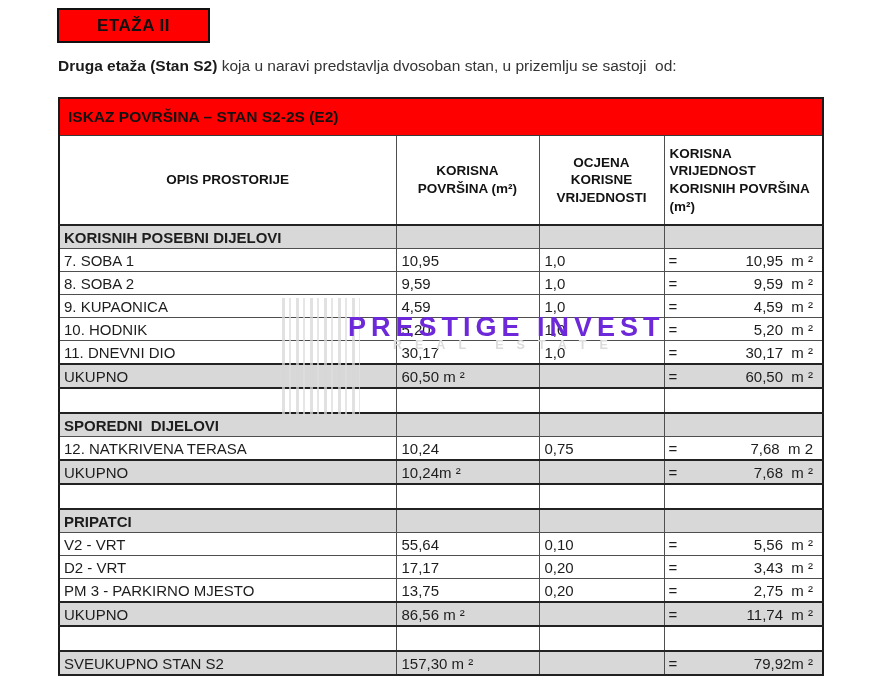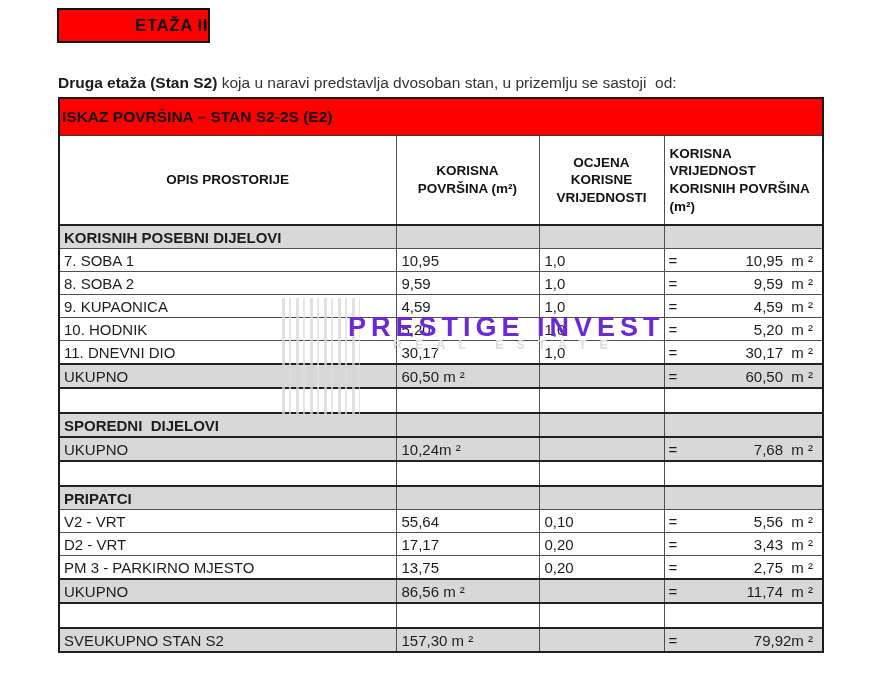--- a/index.html
+++ b/index.html
@@ -3,40 +3,40 @@
 <meta charset="utf-8">
 <style>
   html,body{margin:0;padding:0;background:#ffffff;}
   .page{
     position:relative;width:873px;height:690px;background:#ffffff;overflow:hidden;
     font-family:"Liberation Sans",sans-serif;color:#1d1d1d;
   }
   .badge{
     position:absolute;left:57px;top:8px;width:149px;height:31px;
     background:#fe0000;border:2px solid #111111;
-    display:flex;align-items:center;justify-content:flex-end;
+    display:flex;align-items:center;justify-content:center;
     font-weight:bold;font-size:17px;letter-spacing:.5px;color:#121212;
   }
   .intro{
-    position:absolute;left:58px;top:74px;width:790px;margin:0;
+    position:absolute;left:58px;top:57px;width:790px;margin:0;
     font-size:15.5px;color:#343434;white-space:pre-wrap;
   }
   .intro b{color:#1b1b1b;}
   table.area-table{
     position:absolute;left:58px;top:97px;width:764px;
     border-collapse:collapse;table-layout:fixed;
     border:2px solid #1b1b1b;
   }
   .area-table th,.area-table td{
     border:1px solid #4f4f4f;overflow:hidden;
     font-size:15px;padding:0 5px;vertical-align:middle;
   }
   th.title{
     height:36px;background:#fe0000;color:#131313;
-    font-size:15.5px;font-weight:bold;text-align:left;padding-left:2px;
+    font-size:15.5px;font-weight:bold;text-align:left;padding-left:8px;
     border:1px solid #3a3a3a;white-space:pre-wrap;
   }
   th.hdr{
     height:88px;background:#ffffff;font-size:13.5px;font-weight:bold;
     text-align:center;line-height:1.3;color:#131313;
   }
   th.hdr.left{text-align:left;}
   tr.item td,tr.section td,tr.total td,tr.grand td{height:22px;}
   tr.spacer td{height:23px;background:#ffffff;}
   tr.section td{background:#d8d8d8;font-weight:bold;border-top:2px solid #222222;}
@@ -170,20 +170,31 @@
           <td class="c"></td>
           <td class="c"></td>
           <td class="v4"></td>
         </tr>
         <tr class="section">
           <td class="label">SPOREDNI  DIJELOVI</td>
           <td class="c"></td>
           <td class="c"></td>
           <td class="v4"></td>
         </tr>
+        <tr class="item">
+          <td class="label">12. NATKRIVENA TERASA</td>
+          <td class="c">10,24</td>
+          <td class="c">0,75</td>
+          <td class="v4">
+            <div class="v4i">
+              <span class="eq">=</span>
+              <span class="val">7,68  m 2</span>
+            </div>
+          </td>
+        </tr>
         <tr class="total">
           <td class="label">UKUPNO</td>
           <td class="c">10,24m ²</td>
           <td class="c"></td>
           <td class="v4">
             <div class="v4i">
               <span class="eq">=</span>
               <span class="val">7,68  m ²</span>
             </div>
           </td>

